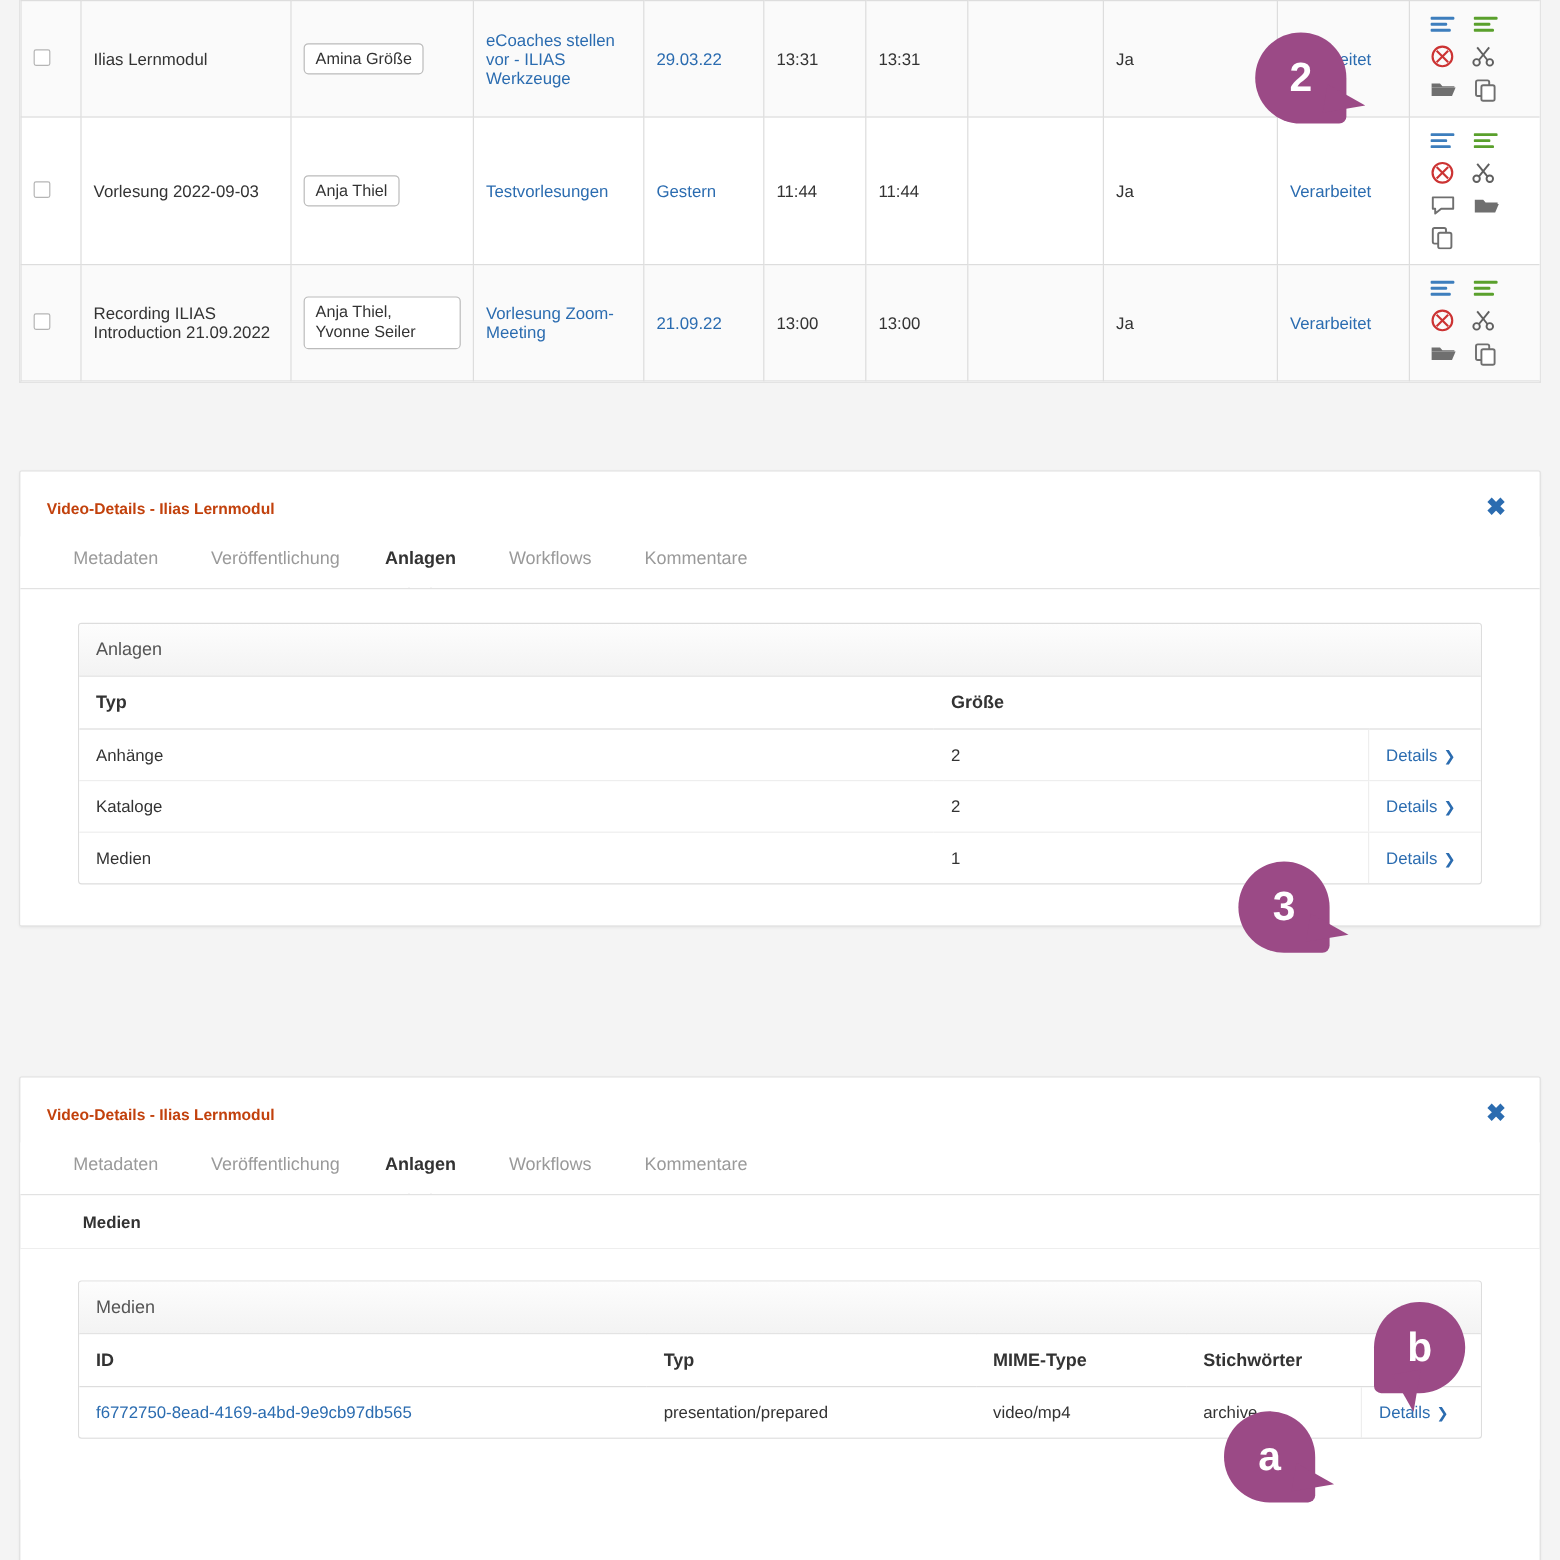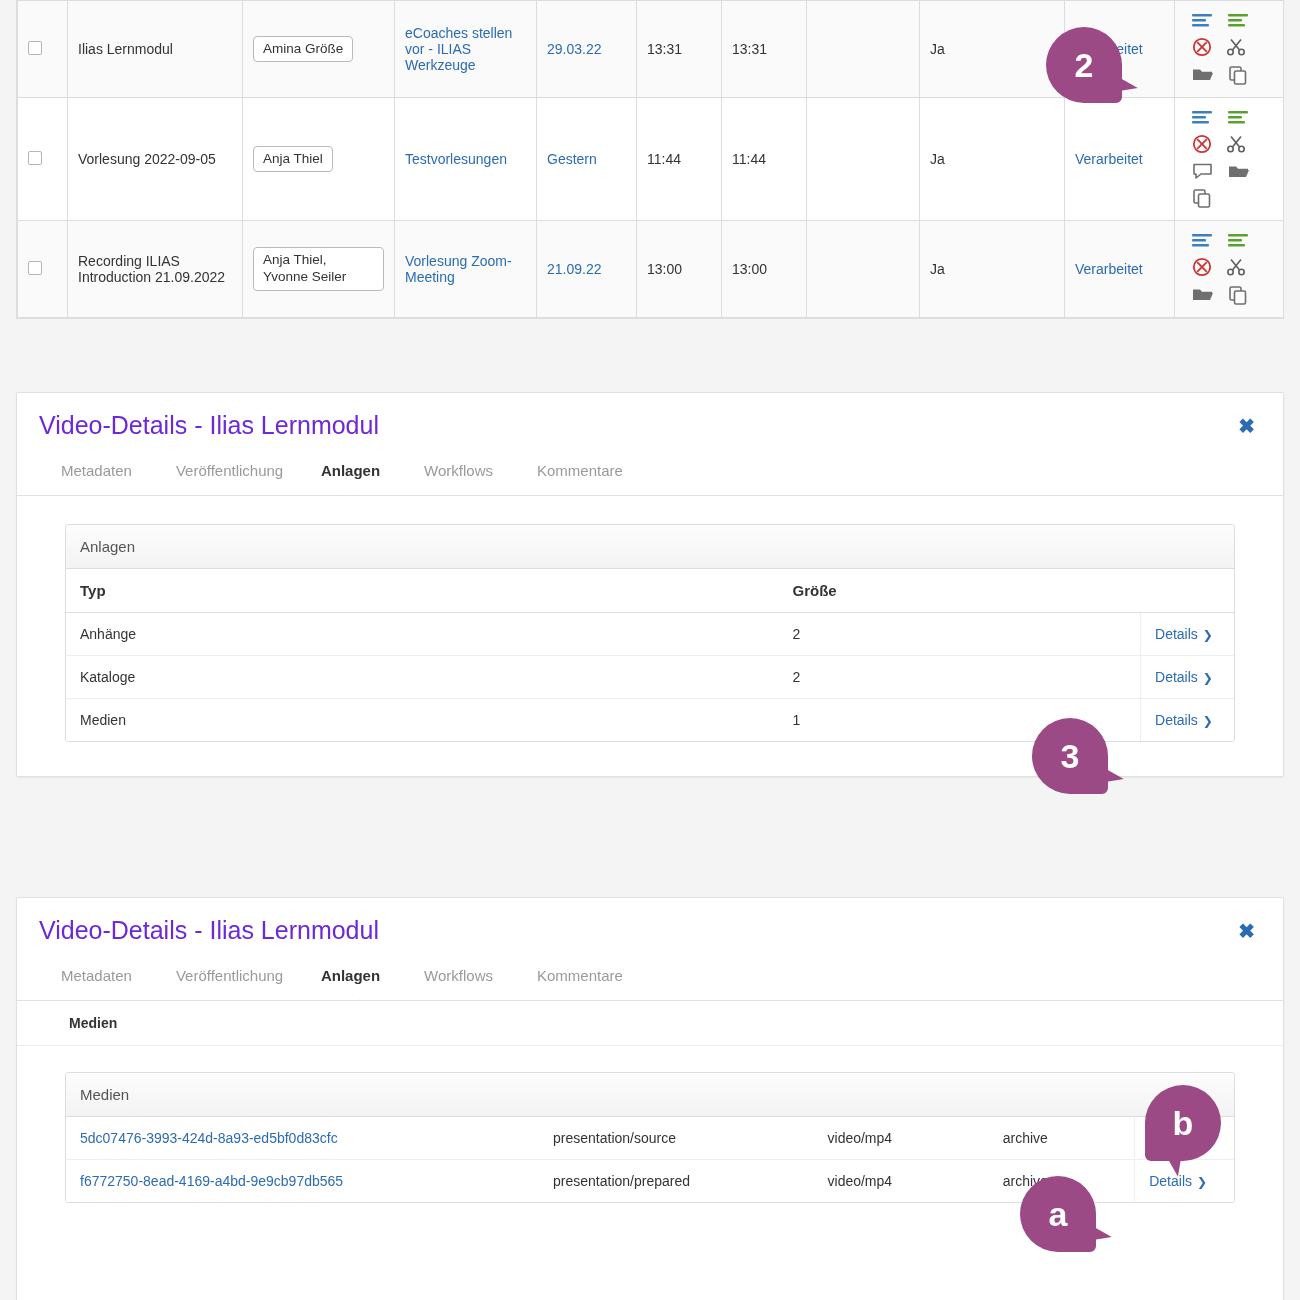--- a/index.html
+++ b/index.html
@@ -69,21 +69,21 @@
     width: 1268px;
     background: #fff;
     border: 1px solid #e0e0e0;
     border-radius: 2px;
     box-shadow: 0 1px 2px rgba(0,0,0,.05);
   }
   .panel-head {
     display: flex; align-items: center; justify-content: space-between;
     padding: 18px 22px 12px 22px;
   }
-  .panel-title { font-size: 25px; font-weight: normal; color: #6d28d9; }
+  .panel-title { font-size: 13px; font-weight: bold; color: #c2410c; }
   .close-x {
     color: #2b6cb0; font-size: 20px; font-weight: bold; line-height: 1;
     cursor: pointer; padding: 2px 6px;
   }
   .tabs {
     display: flex; align-items: center;
     gap: 0px;
     border-bottom: 1px solid #e2e2e2;
     padding: 0 22px;
     background: #fff;
@@ -278,21 +278,21 @@
                     <rect x="2" y="2" width="11" height="13" rx="1.5" fill="none" stroke="#6f6f6f" stroke-width="1.6"></rect>
                     <rect x="6.5" y="6" width="11" height="13" rx="1.5" fill="#fff" stroke="#6f6f6f" stroke-width="1.6"></rect>
                   </svg>
                 </span>
           </div>
         </td>
       </tr>
 
       <tr class="even">
         <td><span class="chk"></span></td>
-        <td>Vorlesung 2022-09-05</td>
+        <td>Vorlesung 2022-09-03</td>
         <td><span class="pill">Anja Thiel</span></td>
         <td><a class="lnk">Testvorlesungen</a></td>
         <td><a class="lnk">Gestern</a></td>
         <td>11:44</td>
         <td>11:44</td>
         <td></td>
         <td>Ja</td>
         <td><a class="lnk">Verarbeitet</a></td>
         <td>
           <div class="icons">
@@ -485,26 +485,26 @@
         <div class="box-cap">Medien</div>
         <table class="inner">
           <colgroup>
               <col style="width:40.5%">
               <col style="width:23.5%">
               <col style="width:15%">
               <col style="width:12.5%">
               <col style="width:8.5%">
             </colgroup>
           <tbody>
-          <tr>
-            <td><a class="lnk">5dc07476-3993-424d-8a93-ed5bf0d83cfc</a></td>
-            <td>presentation/source</td>
-            <td>video/mp4</td>
-            <td>archive</td>
-            <td class="details-cell"><a class="details-link"><span>Details</span><span class="chev">❯</span></a></td>
+              <tr>
+            <th>ID</th>
+            <th>Typ</th>
+            <th>MIME-Type</th>
+            <th>Stichwörter</th>
+            <th></th>
           </tr>
           <tr>
             <td><a class="lnk">f6772750-8ead-4169-a4bd-9e9cb97db565</a></td>
             <td>presentation/prepared</td>
             <td>video/mp4</td>
             <td>archive</td>
             <td class="details-cell"><a class="details-link"><span>Details</span><span class="chev">❯</span></a></td>
           </tr>
         </tbody>
           </table>

